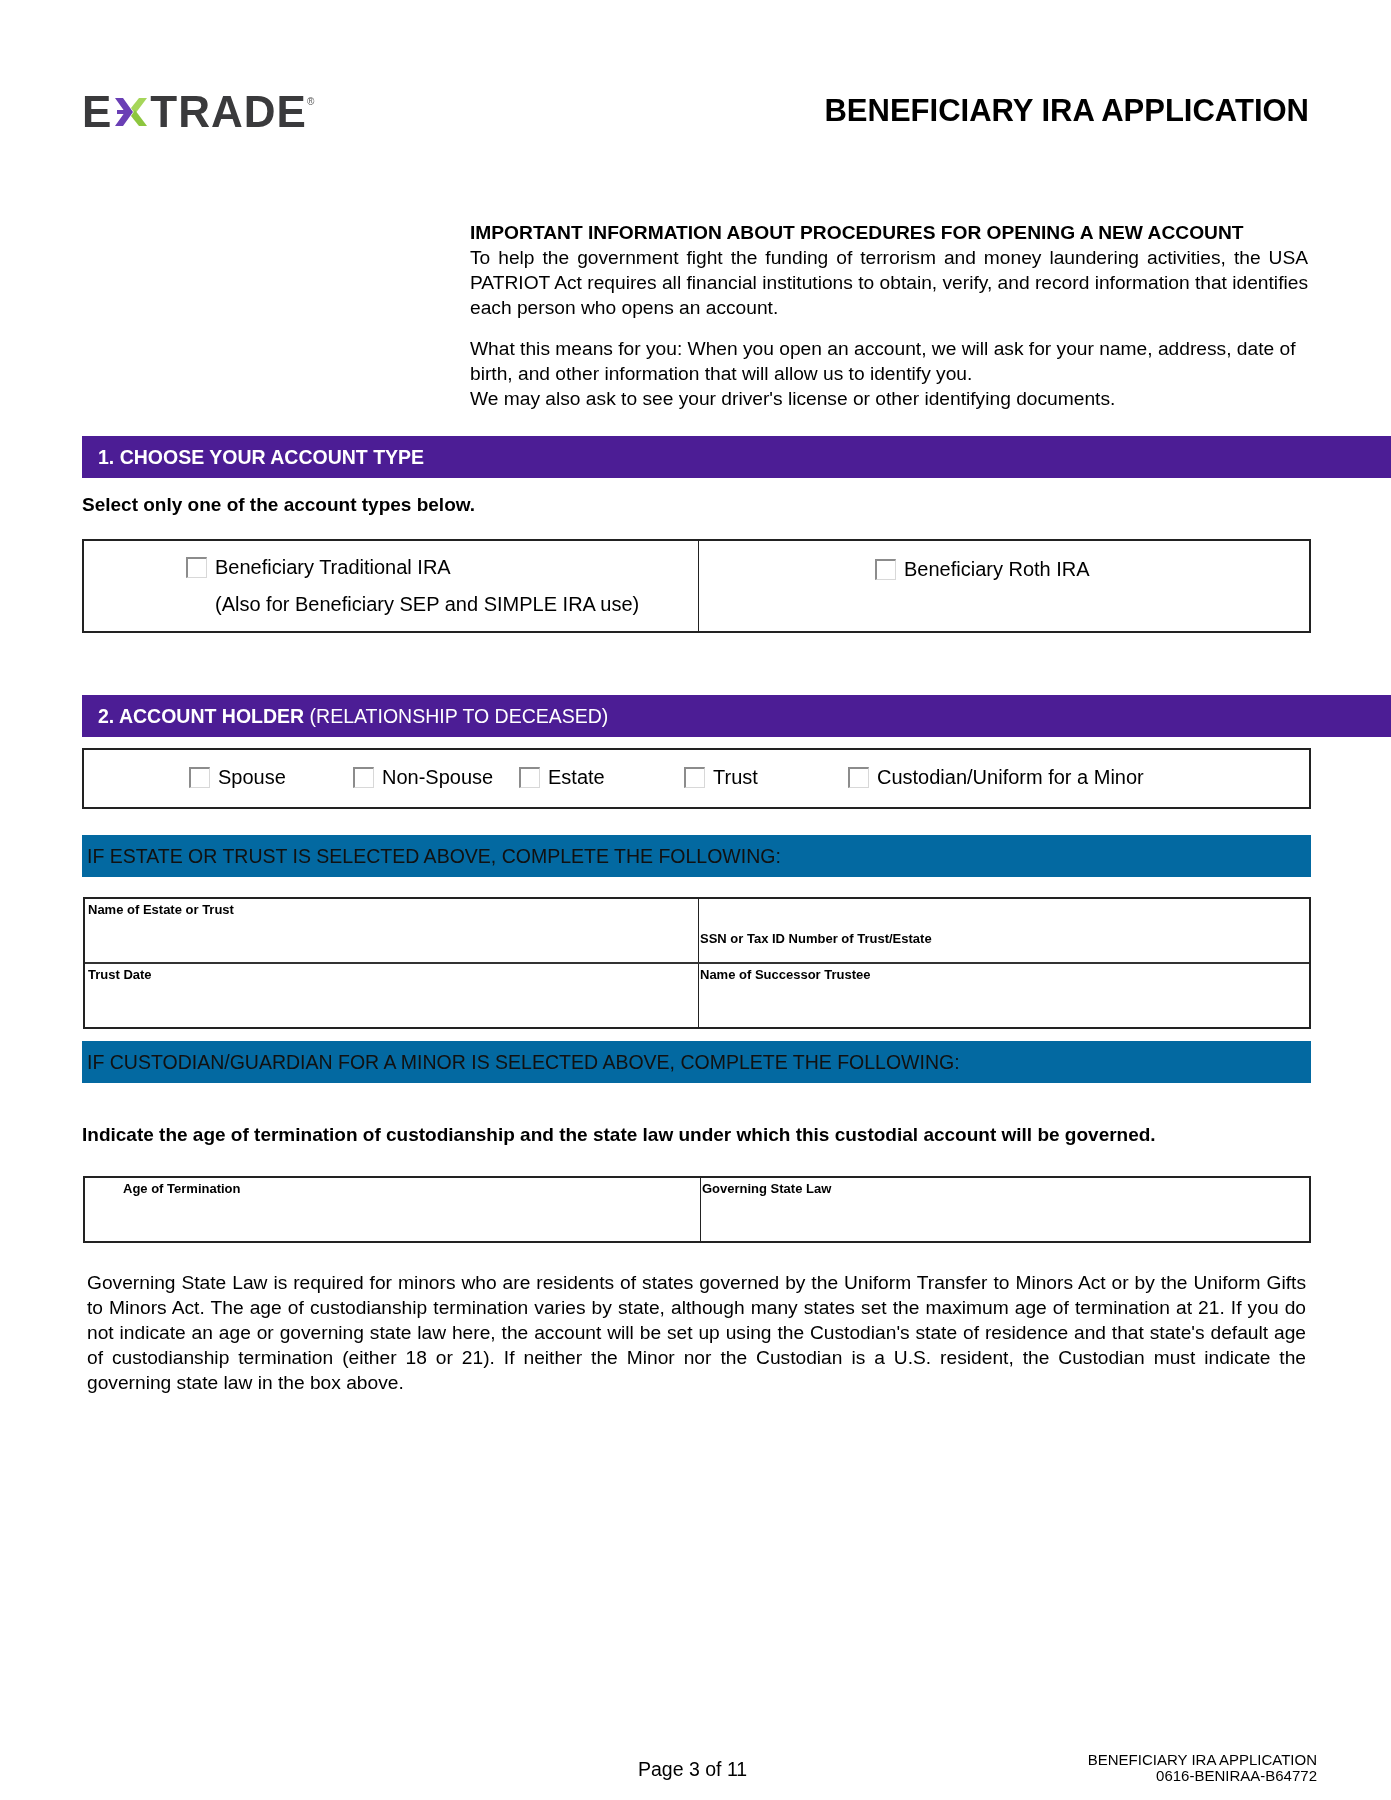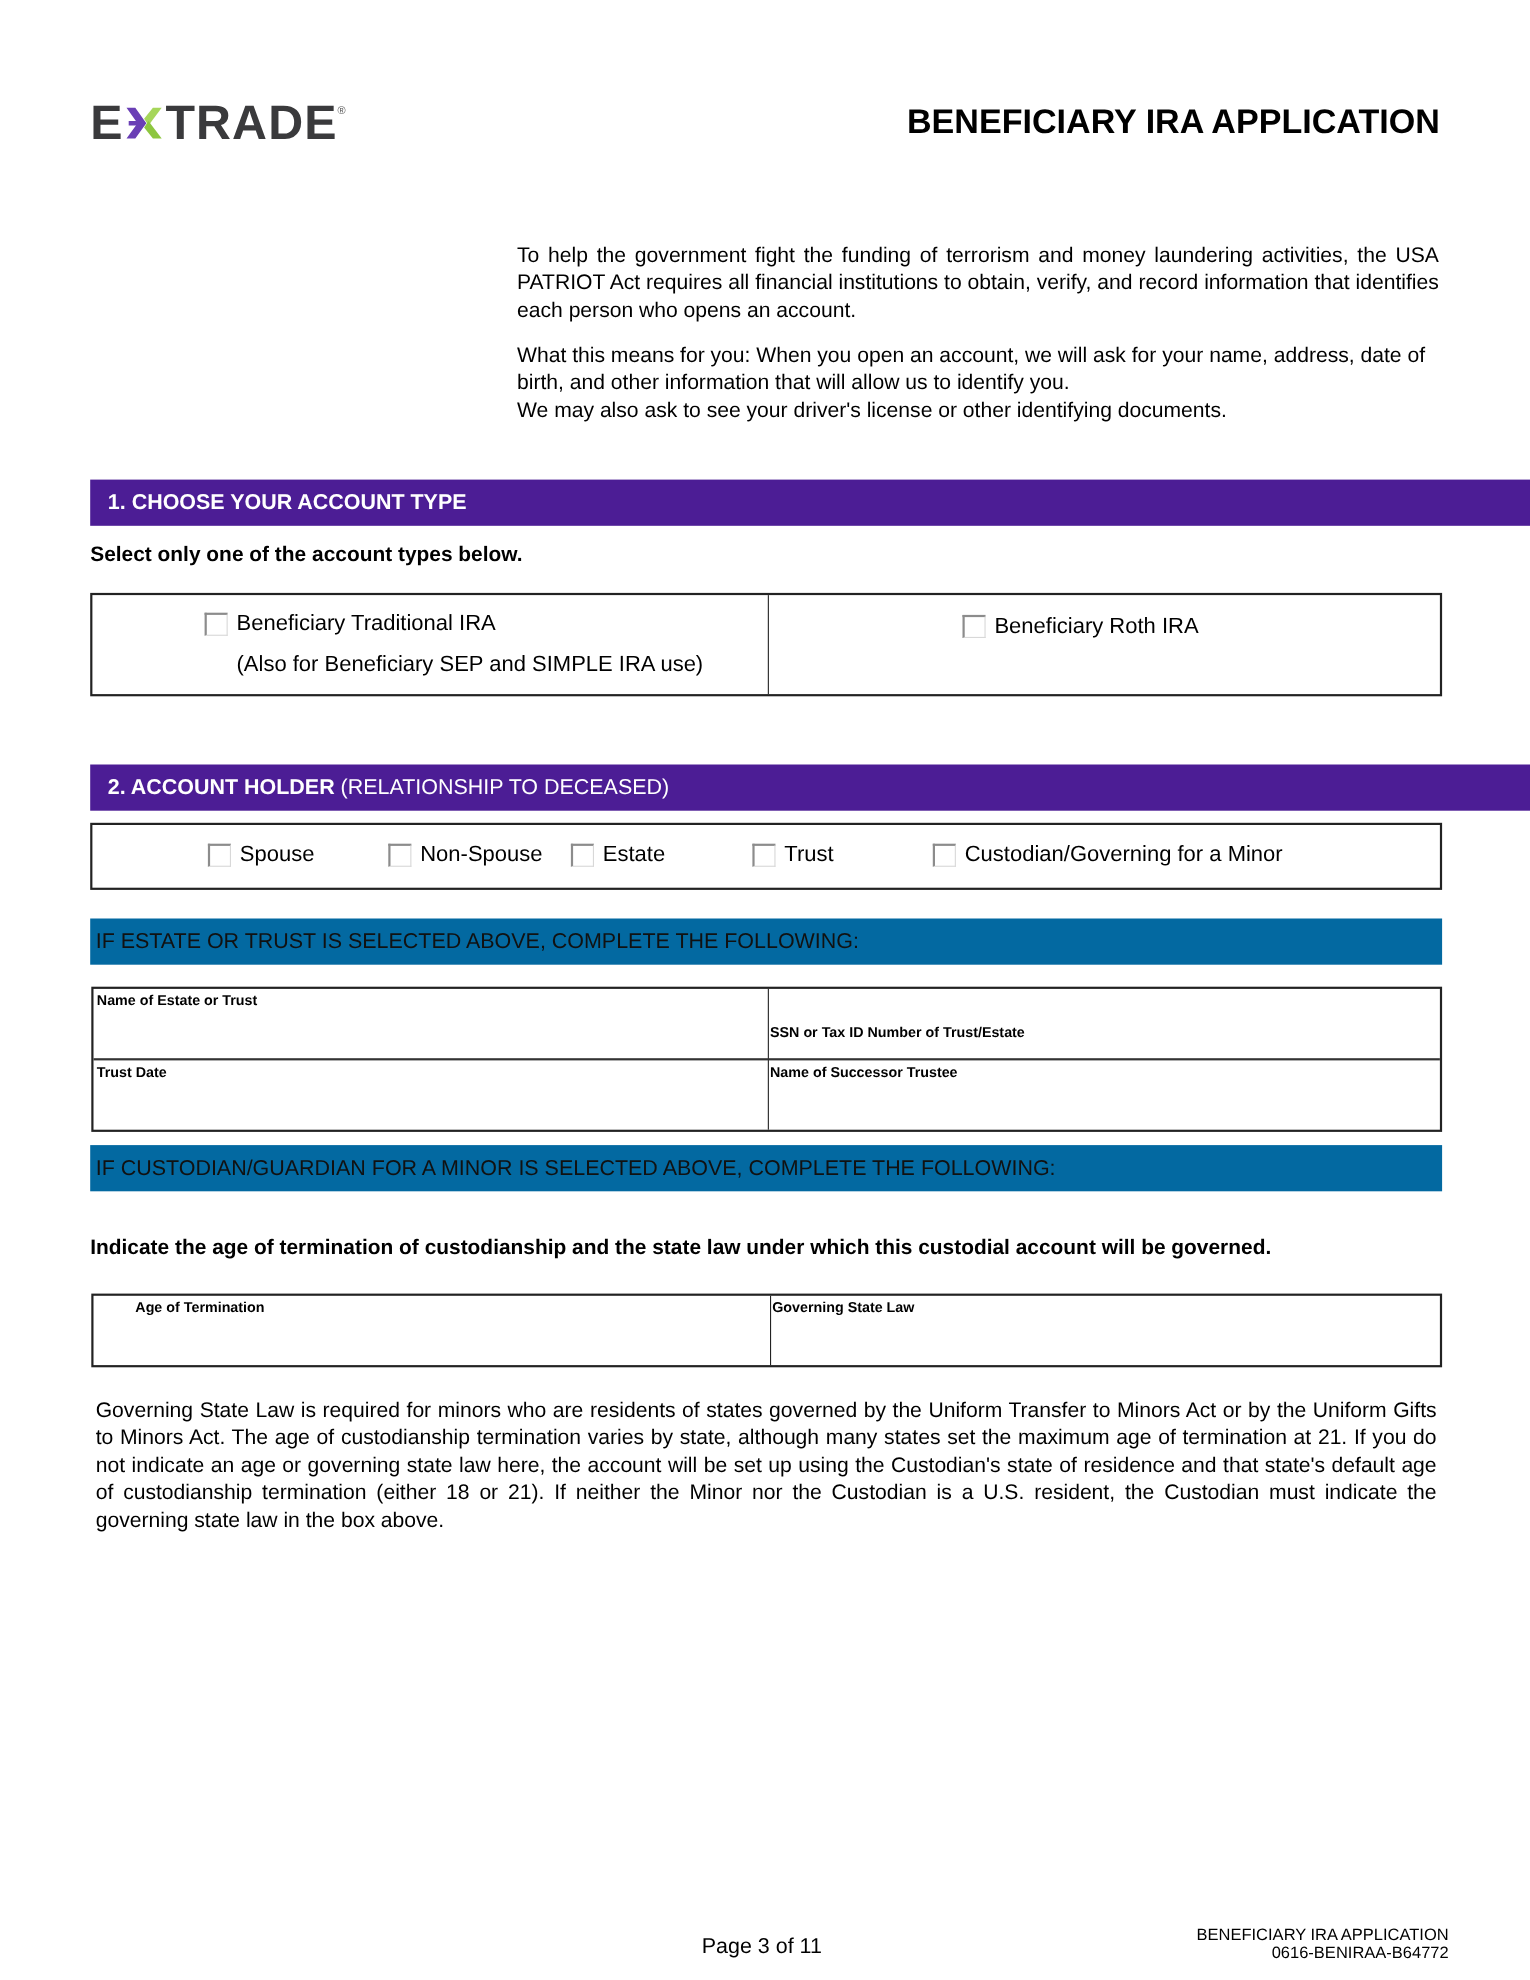--- a/index.html
+++ b/index.html
@@ -59,20 +59,21 @@
     <polygon points="34,6 26,6 18,16 22,22" fill="#a6d65a"></polygon>
     <polygon points="34,34 26,34 18,24 22,18" fill="#8dc63f"></polygon>
     <polygon points="4,18 18,18 18,22 4,22" fill="#6a3fb5"></polygon>
   </svg>
   <span class="lt">TRADE</span>
   <span class="reg">®</span>
 </div>
 <div class="abs doc-title">BENEFICIARY IRA APPLICATION</div>
 
 <div class="abs info">
+  <div class="hd">IMPORTANT INFORMATION ABOUT PROCEDURES FOR OPENING A NEW ACCOUNT</div>
   <p>To help the government fight the funding of terrorism and money laundering activities, the USA PATRIOT Act requires all financial institutions to obtain, verify, and record information that identifies each person who opens an account.</p>
   <p class="last">What this means for you: When you open an account, we will ask for your name, address, date of birth, and other information that will allow us to identify you.</p>
   <div>We may also ask to see your driver's license or other identifying documents.</div>
 </div>
 
 <div class="abs secbar" style="top:436px;">
   <b>1. CHOOSE YOUR ACCOUNT TYPE</b>
 </div>
 <div class="abs instr" style="left:82px; top:494px;">Select only one of the account types below.</div>
 
@@ -104,21 +105,21 @@
 <div class="opt" style="left:519px; top:766px;">
   <span class="cb"></span>
   <span>Estate</span>
 </div>
 <div class="opt" style="left:684px; top:766px;">
   <span class="cb"></span>
   <span>Trust</span>
 </div>
 <div class="opt" style="left:848px; top:766px;">
   <span class="cb"></span>
-  <span>Custodian/Governing for a Minor</span>
+  <span>Custodian/Uniform for a Minor</span>
 </div>
 
 <div class="abs graybar" style="top:835px;">IF ESTATE OR TRUST IS SELECTED ABOVE, COMPLETE THE FOLLOWING:</div>
 
 <div class="abs box" style="left:83px; top:897px; width:1228px; height:132px;">
   <div class="vline" style="left:613px; top:0; height:128px;"></div>
   <div class="hline" style="left:0; top:63px; width:1224px;"></div>
 </div>
 <div class="abs" style="left:85px; top:899px; width:610px; height:62px;">
   <span class="field-label" style="left:3px; top:3px;">Name of Estate or Trust</span>

